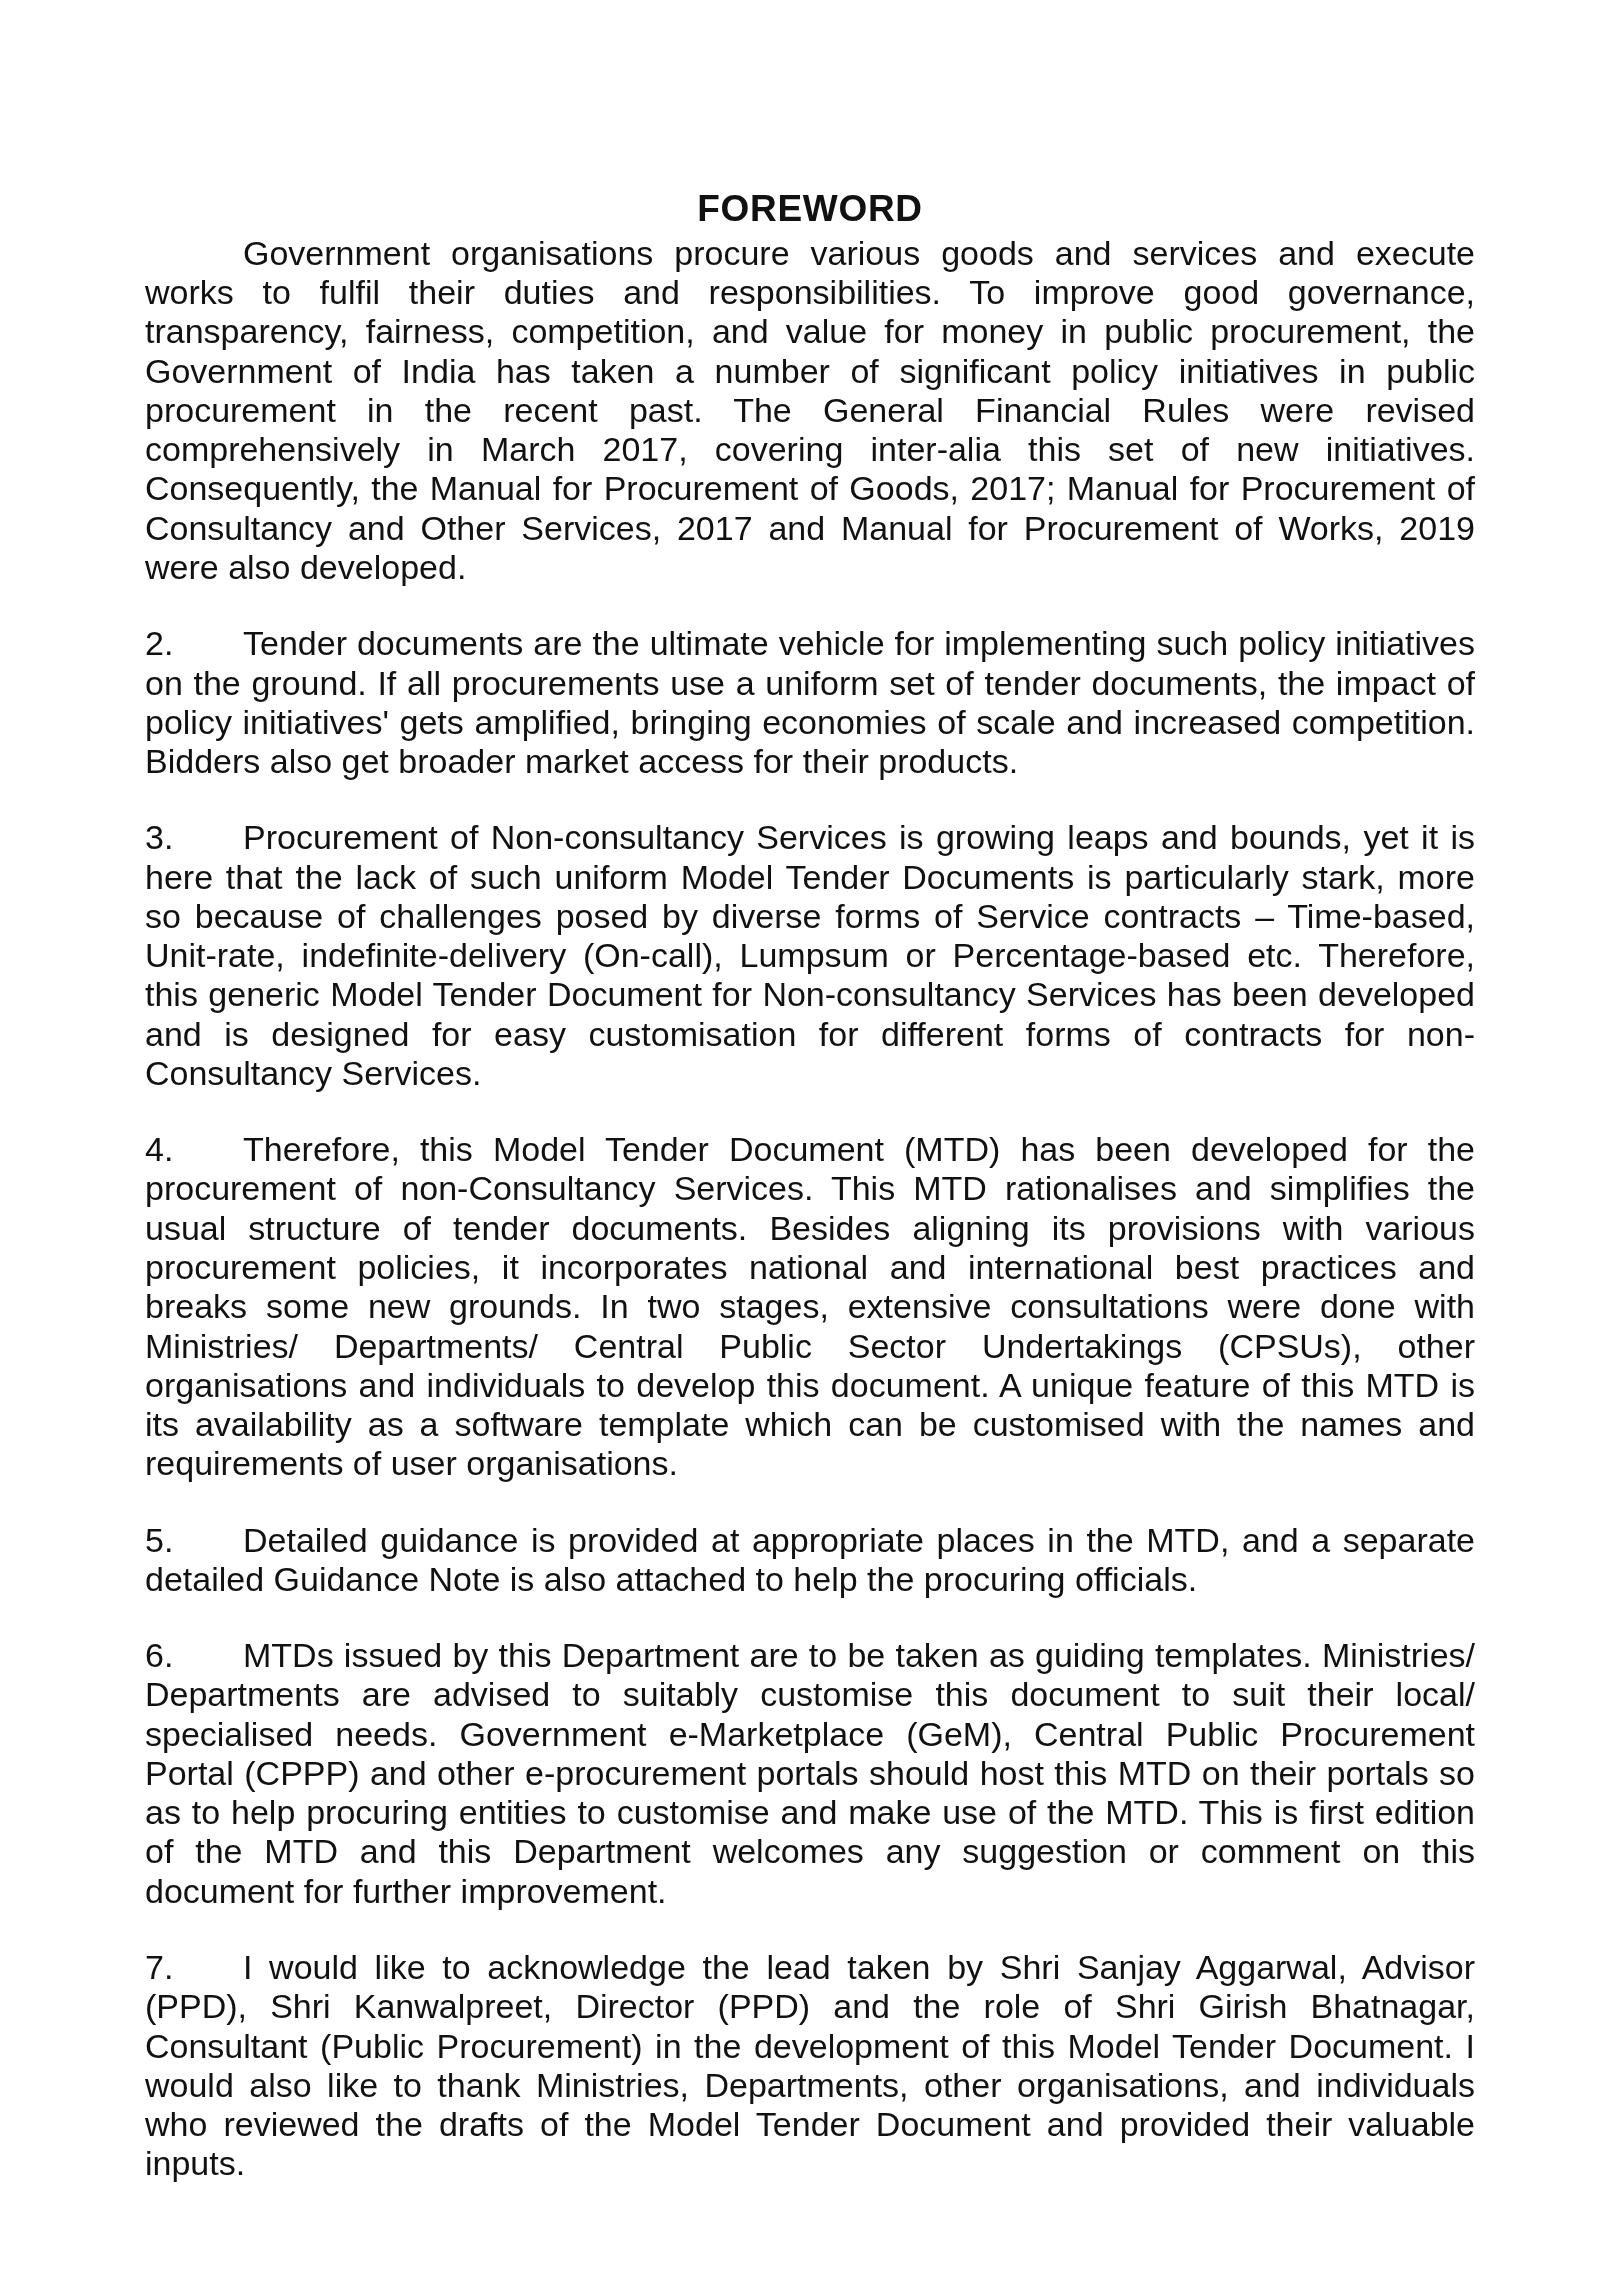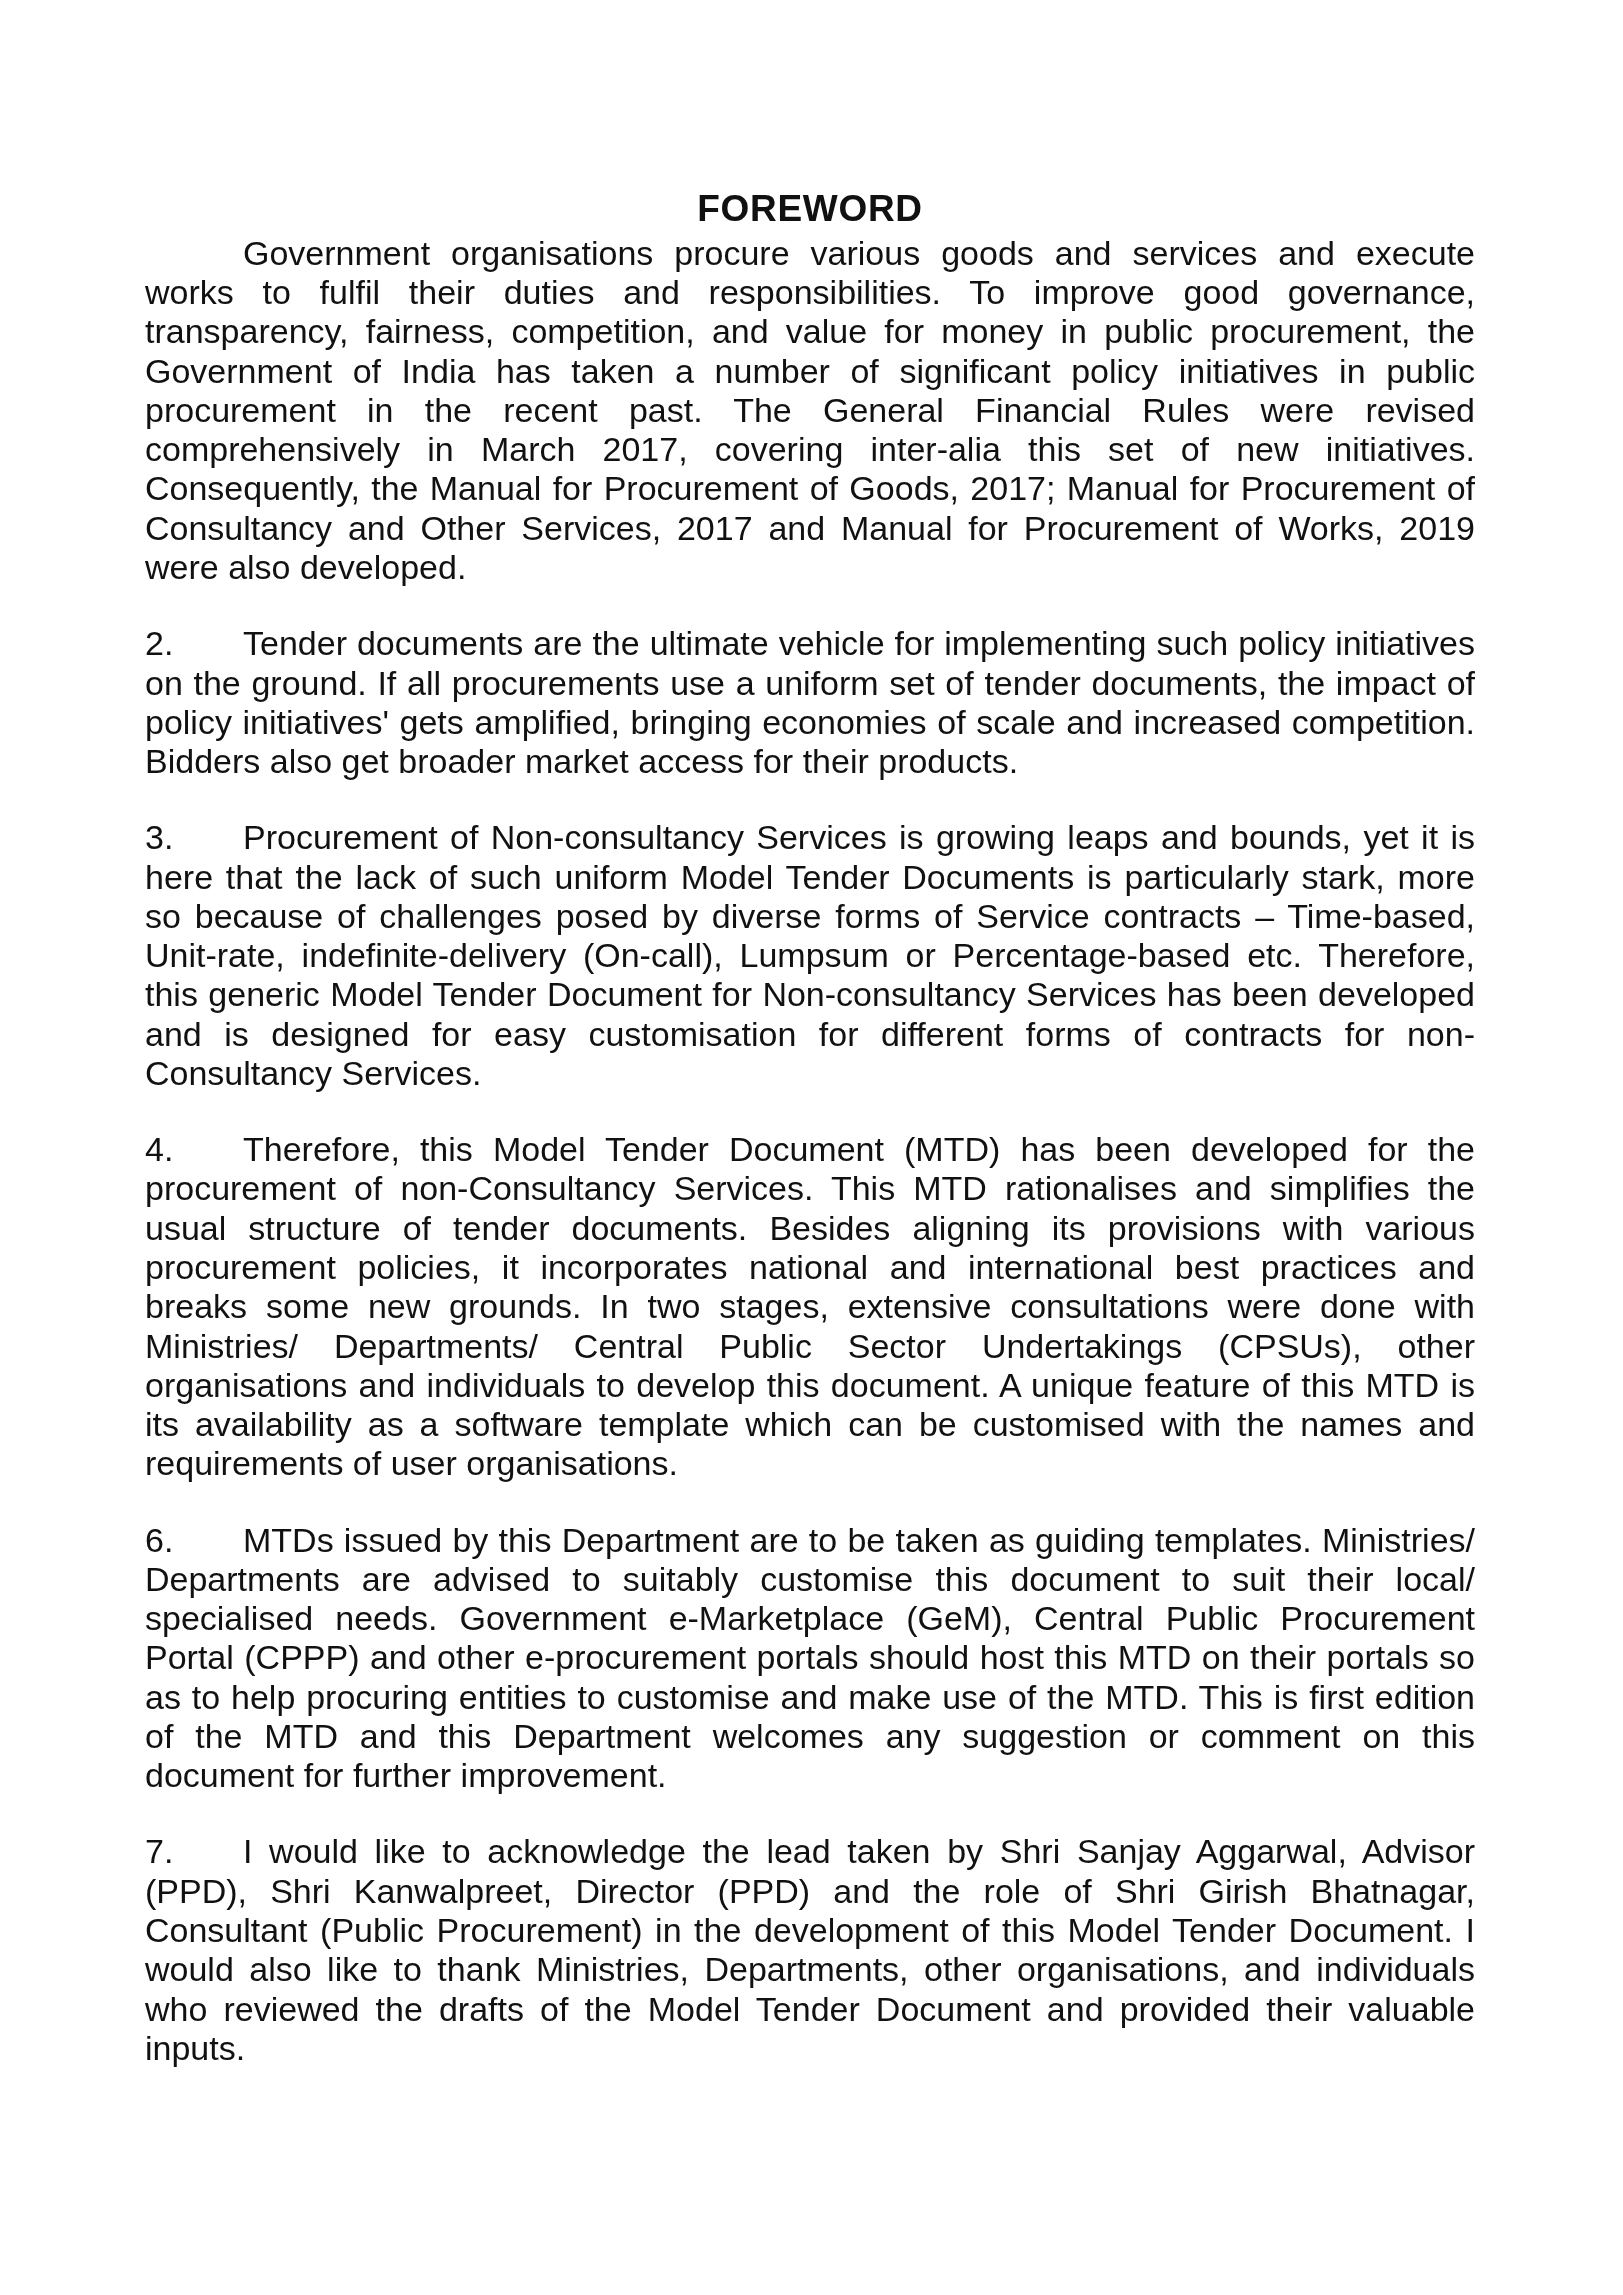--- a/index.html
+++ b/index.html
@@ -53,19 +53,20 @@
   <h1 class="doc-title">FOREWORD</h1>
 
   <p class="para first"><span class="ptext">Government organisations procure various goods and services and execute works to fulfil their duties and responsibilities. To improve good governance, transparency, fairness, competition, and value for money in public procurement, the Government of India has taken a number of significant policy initiatives in public procurement in the recent past. The General Financial Rules were revised comprehensively in March 2017, covering inter-alia this set of new initiatives. Consequently, the Manual for Procurement of Goods, 2017; Manual for Procurement of Consultancy and Other Services, 2017 and Manual for Procurement of Works, 2019 were also developed.</span></p>
 
   <p class="para numbered"><span class="pnum">2.</span><span class="ptext">Tender documents are the ultimate vehicle for implementing such policy initiatives on the ground. If all procurements use a uniform set of tender documents, the impact of policy initiatives' gets amplified, bringing economies of scale and increased competition. Bidders also get broader market access for their products.</span></p>
 
   <p class="para numbered"><span class="pnum">3.</span><span class="ptext">Procurement of Non-consultancy Services is growing leaps and bounds, yet it is here that the lack of such uniform Model Tender Documents is particularly stark, more so because of challenges posed by diverse forms of Service contracts – Time-based, Unit-rate, indefinite-delivery (On-call), Lumpsum or Percentage-based etc. Therefore, this generic Model Tender Document for Non-consultancy Services has been developed and is designed for easy customisation for different forms of contracts for non-Consultancy Services.</span></p>
 
   <p class="para numbered"><span class="pnum">4.</span><span class="ptext">Therefore, this Model Tender Document (MTD) has been developed for the procurement of non-Consultancy Services. This MTD rationalises and simplifies the usual structure of tender documents. Besides aligning its provisions with various procurement policies, it incorporates national and international best practices and breaks some new grounds. In two stages, extensive consultations were done with Ministries/ Departments/ Central Public Sector Undertakings (CPSUs), other organisations and individuals to develop this document. A unique feature of this MTD is its availability as a software template which can be customised with the names and requirements of user organisations.</span></p>
 
+  <p class="para numbered"><span class="pnum">5.</span><span class="ptext">Detailed guidance is provided at appropriate places in the MTD, and a separate detailed Guidance Note is also attached to help the procuring officials.</span></p>
 
   <p class="para numbered"><span class="pnum">6.</span><span class="ptext">MTDs issued by this Department are to be taken as guiding templates. Ministries/ Departments are advised to suitably customise this document to suit their local/ specialised needs. Government e-Marketplace (GeM), Central Public Procurement Portal (CPPP) and other e-procurement portals should host this MTD on their portals so as to help procuring entities to customise and make use of the MTD. This is first edition of the MTD and this Department welcomes any suggestion or comment on this document for further improvement.</span></p>
 
   <p class="para numbered"><span class="pnum">7.</span><span class="ptext">I would like to acknowledge the lead taken by Shri Sanjay Aggarwal, Advisor (PPD), Shri Kanwalpreet, Director (PPD) and the role of Shri Girish Bhatnagar, Consultant (Public Procurement) in the development of this Model Tender Document. I would also like to thank Ministries, Departments, other organisations, and individuals who reviewed the drafts of the Model Tender Document and provided their valuable inputs.</span></p>
 
 </div>
 
 
 </body></html>

